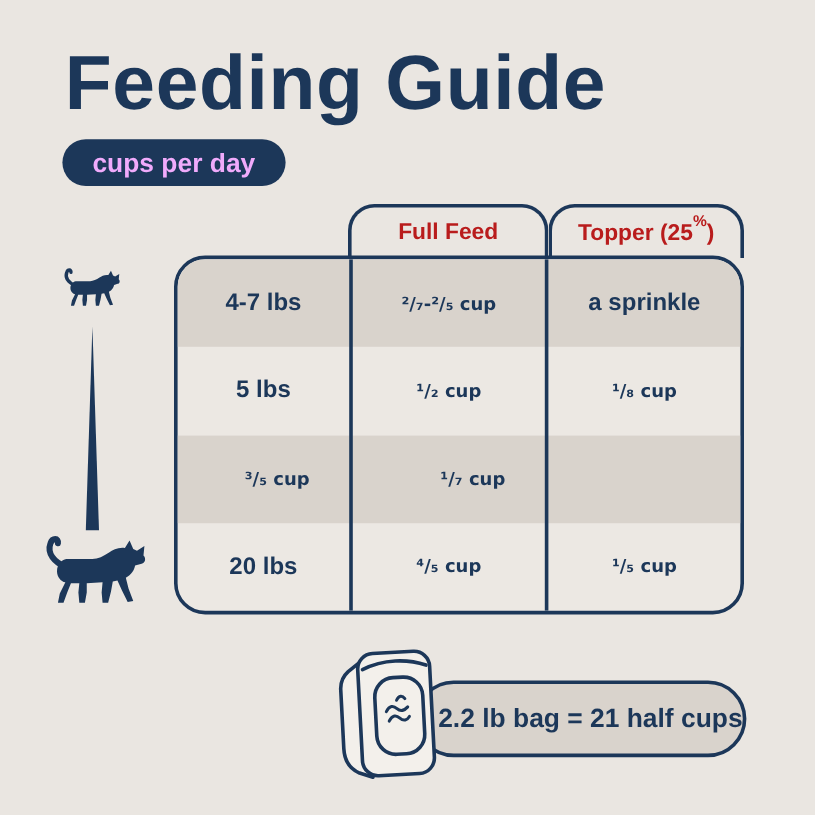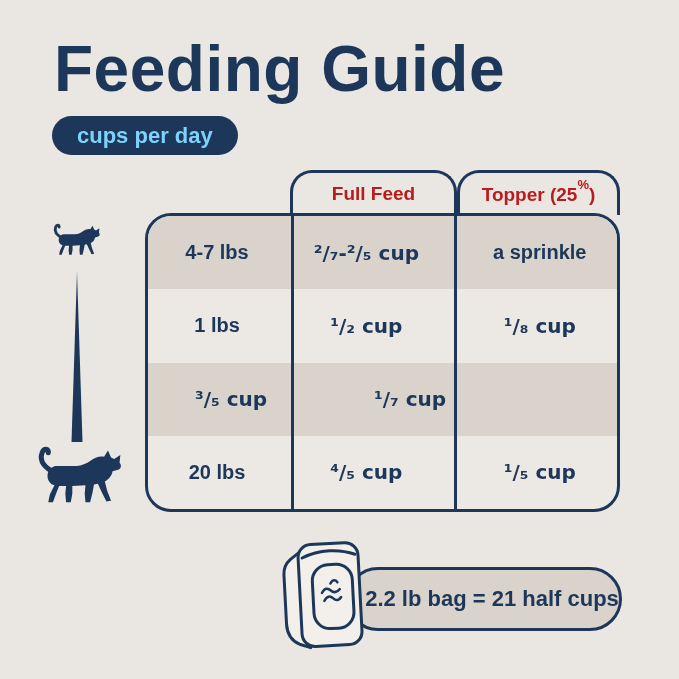--- a/index.html
+++ b/index.html
@@ -12,21 +12,21 @@
   .canvas{
     position:relative;width:679px;height:679px;background:#EAE6E1;color:#1C3759;
   }
   
   .title{
     position:absolute;left:54px;top:34px;margin:0;
     font-size:64px;font-weight:700;color:#1C3759;letter-spacing:0.5px;line-height:1.1;
   }
   .badge{
     position:absolute;left:52px;top:116px;height:39px;
-    padding:0 25px;border-radius:20px;background:#1C3759;color:#7dd3fc;
+    padding:0 25px;border-radius:20px;background:#1C3759;color:#f0abfc;
     font-size:22px;font-weight:700;display:flex;align-items:center;justify-content:center;
   }
   
   .tab{
     position:absolute;top:170px;height:45px;box-sizing:border-box;
     border:3px solid #1C3759;border-bottom:none;border-radius:22px 22px 0 0;
     background:transparent;
     display:flex;align-items:center;justify-content:center;
     font-size:19px;font-weight:700;color:#b91c1c;
   }
@@ -40,22 +40,22 @@
     overflow:hidden;background:#ECE8E3;
   }
   .t-row{display:flex;height:73.25px;width:100%;}
   .t-row.shade{background:#D9D3CC;}
   .cell{
     display:flex;align-items:center;justify-content:center;
     font-size:20px;font-weight:700;color:#1C3759;
   }
   .c1{width:143px;}
   .c2{width:160px;margin-left:3px;}
-  .c3{width:160px;margin-left:19px;}
-  .frac{font-family:"DejaVu Sans","Liberation Sans",sans-serif;font-size:20px;}
+  .c3{width:160px;margin-left:3px;}
+  .frac{font-family:"DejaVu Sans","Liberation Sans",sans-serif;font-size:15px;}
   .v-sep{
     position:absolute;top:0;bottom:0;width:3px;background:#1C3759;
   }
   .sep1{left:143px;}
   .sep2{left:306px;}
   
   .icon-abs{position:absolute;}
   .small-cat{left:50px;top:221px;width:52px;height:38px;}
   .spike{left:71px;top:272px;width:12px;height:170px;}
   .large-cat{left:32px;top:443px;width:93px;height:66px;}
@@ -84,21 +84,21 @@
     <span><span>Topper (25</span><span class="pct">%</span><span>)</span></span>
   </div>
 
   <div class="feed-table">
     <div class="t-row shade">
       <div class="cell c1">4-7 lbs</div>
       <div class="cell c2 frac">²/₇-²/₅ cup</div>
       <div class="cell c3">a sprinkle</div>
     </div>
     <div class="t-row">
-      <div class="cell c1">1 lbs</div>
+      <div class="cell c1">5 lbs</div>
       <div class="cell c2 frac">¹/₂ cup</div>
       <div class="cell c3 frac">¹/₈ cup</div>
     </div>
     <div class="t-row shade">
       <div class="cell c2 frac">³/₅ cup</div>
       <div class="cell c3 frac">¹/₇ cup</div>
     </div>
     <div class="t-row">
       <div class="cell c1">20 lbs</div>
       <div class="cell c2 frac">⁴/₅ cup</div>

